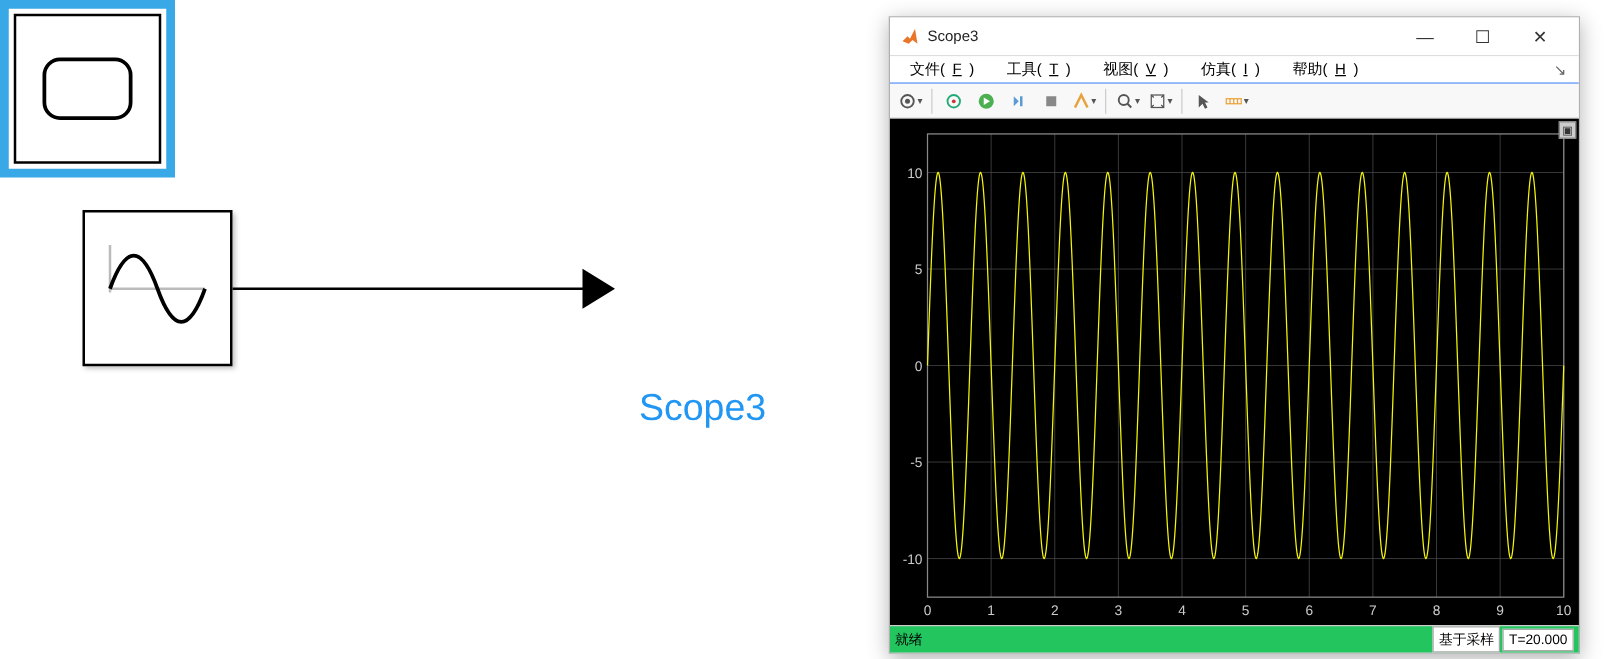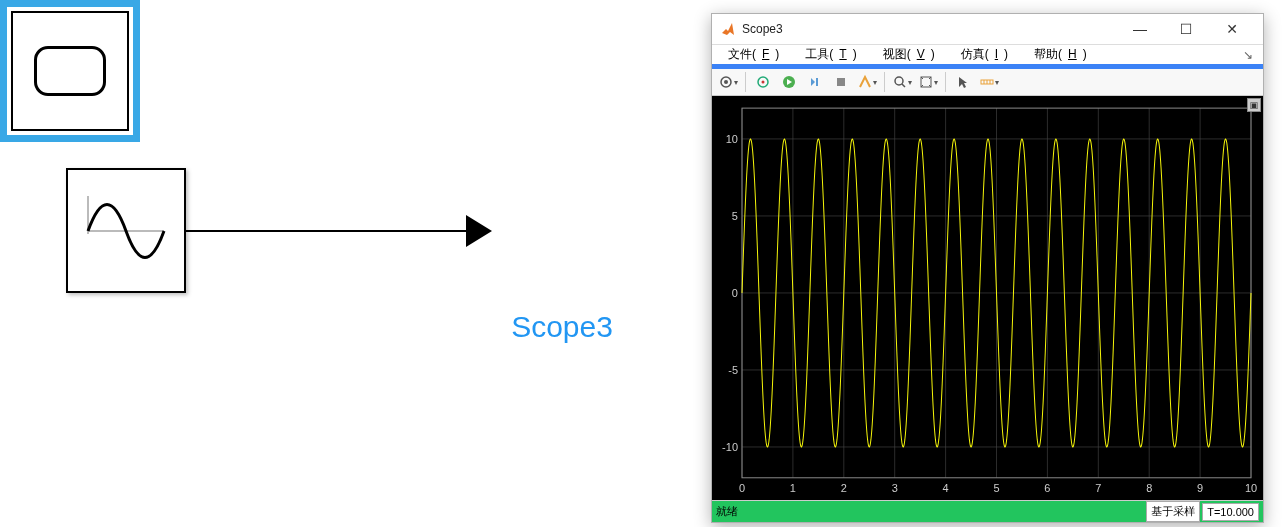--- a/index.html
+++ b/index.html
@@ -17,21 +17,21 @@
   .arrow-head { position:absolute; left:466px; top:215px; width:0; height:0; border-left:26px solid #000; border-top:16px solid transparent; border-bottom:16px solid transparent;}
 
   
   .scope-window { position:absolute; left:711px; top:13px; width:553px; height:510px; border:1px solid #b0b0b0; background:#f0f0f0; box-shadow:0 4px 16px rgba(0,0,0,0.3); display:flex; flex-direction:column;}
   .titlebar { height:32px; background:#fff; display:flex; align-items:center; padding:0 8px; border-bottom:1px solid #ddd;}
   .titlebar .ico { width:16px; height:16px; margin-right:6px; display:inline-block;}
   .titlebar .title { font-size:12px; flex:1; color:#222;}
   .win-btns { display:flex; gap:0;}
   .win-btn { width:46px; height:30px; display:flex; align-items:center; justify-content:center; font-size:14px; color:#333; cursor:pointer;}
 
-  .menubar { height:24px; background:#fff; display:flex; align-items:center; padding:0 4px; gap:2px; border-bottom:5px solid #3b82f6; font-size:12px;}
+  .menubar { height:24px; background:#fff; display:flex; align-items:center; padding:0 4px; gap:2px; border-bottom:1px solid #3b82f6; font-size:12px;}
   .menubar span { padding:2px 6px; cursor:pointer;}
   .menubar .ra { margin-left:auto; padding:2px 6px; color:#666;}
 
   .toolbar { height:30px; background:#f8f8f8; border-bottom:1px solid #ccc; display:flex; align-items:center; padding:0 4px; gap:2px;}
   .tbtn { width:24px; height:24px; display:flex; align-items:center; justify-content:center; border:1px solid transparent; cursor:pointer; font-size:13px;}
   .tsep{width:1px;height:20px;background:#ccc;margin:0 3px;}
 
   .plot-area { flex:1; background:#000; position:relative; margin:0; }
   .statusbar { height:22px; background:#22c55e; border-top:1px solid #ccc; display:flex; align-items:center; font-size:11px; padding:0 4px;}
   .statusbar .st-left{flex:1;}
@@ -191,15 +191,15 @@
         <text x="26" y="122.74999999999999" fill="#ccc" font-size="11" text-anchor="end">5</text>
         <text x="26" y="46.500000000000014" fill="#ccc" font-size="11" text-anchor="end">10</text>
         <path d="M30 195 L30.424166666666668 183.03498790150363 L30.848333333333333 171.1437440813648 L31.2725 159.39958201197442 L31.696666666666665 147.87490835782052 L32.12083333333333 136.6407765643238 L32.545 125.7664487897191 L32.969166666666666 115.3189688808178 L33.39333333333333 105.36274902539782 L33.8175 95.95917262964701 L34.24166666666667 87.1662158690515 L34.66583333333333 79.03809024599528 L35.09 71.62490835782054 L35.51416666666667 64.97237493600096 L35.93833333333333 59.1215050612739 L36.3625 54.10837129202878 L36.78666666666667 49.96388126498907 L37.21083333333333 46.713587139354345 L37.635 44.37752805924146 L38.05916666666667 42.970106605698035 L38.483333333333334 42.500000000000014 L38.9075 42.970106605698035 L39.33166666666666 44.37752805924146 L39.755833333333335 46.713587139354345 L40.18 49.96388126498907 L40.60416666666667 54.10837129202878 L41.028333333333336 59.1215050612739 L41.4525 64.97237493600096 L41.876666666666665 71.62490835782054 L42.30083333333333 79.03809024599528 L42.725 87.1662158690515 L43.149166666666666 95.95917262964701 L43.57333333333333 105.36274902539782 L43.9975 115.3189688808178 L44.42166666666667 125.7664487897191 L44.84583333333333 136.64077656432377 L45.269999999999996 147.87490835782052 L45.69416666666667 159.39958201197442 L46.11833333333333 171.1437440813648 L46.542500000000004 183.03498790150363 L46.96666666666667 194.99999999999997 L47.39083333333333 206.96501209849637 L47.815 218.85625591863518 L48.23916666666666 230.60041798802558 L48.663333333333334 242.12509164217943 L49.0875 253.35922343567614 L49.51166666666667 264.2335512102809 L49.935833333333335 274.68103111918214 L50.36 284.6372509746021 L50.784166666666664 294.040827370353 L51.208333333333336 302.8337841309485 L51.63249999999999 310.9619097540047 L52.05666666666667 318.3750916421794 L52.48083333333334 325.02762506399904 L52.905 330.8784949387261 L53.329166666666666 335.89162870797117 L53.75333333333333 340.0361187350109 L54.1775 343.28641286064567 L54.60166666666667 345.6224719407585 L55.02583333333333 347.029893394302 L55.45 347.5 L55.87416666666667 347.02989339430206 L56.29833333333333 345.6224719407585 L56.722500000000004 343.28641286064567 L57.14666666666666 340.0361187350109 L57.570833333333326 335.8916287079713 L57.995000000000005 330.8784949387261 L58.41916666666667 325.02762506399904 L58.843333333333334 318.37509164217954 L59.2675 310.9619097540048 L59.69166666666666 302.8337841309485 L60.115833333333335 294.040827370353 L60.54 284.6372509746022 L60.964166666666664 274.6810311191823 L61.388333333333335 264.2335512102809 L61.8125 253.3592234356763 L62.236666666666665 242.1250916421795 L62.660833333333336 230.6004179880255 L63.085 218.85625591863524 L63.509166666666665 206.96501209849643 L63.93333333333333 195 L64.3575 183.0349879015036 L64.78166666666667 171.14374408136482 L65.20583333333333 159.39958201197453 L65.63 147.87490835782052 L66.05416666666667 136.64077656432377 L66.47833333333332 125.7664487897191 L66.9025 115.31896888081789 L67.32666666666667 105.36274902539802 L67.75083333333333 95.95917262964697 L68.175 87.1662158690515 L68.59916666666666 79.03809024599532 L69.02333333333334 71.62490835782043 L69.44749999999999 64.97237493600096 L69.87166666666667 59.1215050612739 L70.29583333333333 54.10837129202882 L70.72 49.96388126498907 L71.14416666666668 46.713587139354345 L71.56833333333333 44.37752805924154 L71.99249999999999 42.970106605698035 L72.41666666666667 42.500000000000014 L72.84083333333334 42.970106605698035 L73.26499999999999 44.37752805924146 L73.68916666666667 46.7135871393543 L74.11333333333334 49.96388126498907 L74.5375 54.10837129202878 L74.96166666666667 59.12150506127378 L75.38583333333334 64.97237493600099 L75.81 71.62490835782047 L76.23416666666667 79.03809024599528 L76.65833333333333 87.16621586905137 L77.0825 95.95917262964689 L77.50666666666666 105.36274902539782 L77.93083333333334 115.3189688808178 L78.355 125.76644878971895 L78.77916666666667 136.6407765643237 L79.20333333333333 147.87490835782046 L79.6275 159.39958201197442 L80.05166666666666 171.14374408136462 L80.47583333333333 183.0349879015035 L80.9 194.99999999999997 L81.32416666666666 206.96501209849637 L81.74833333333333 218.85625591863501 L82.1725 230.6004179880254 L82.59666666666666 242.12509164217968 L83.02083333333334 253.35922343567623 L83.44500000000001 264.2335512102809 L83.86916666666667 274.6810311191821 L84.29333333333332 284.6372509746021 L84.7175 294.04082737035304 L85.14166666666665 302.83378413094835 L85.56583333333333 310.96190975400464 L85.99000000000001 318.3750916421794 L86.41416666666666 325.0276250639991 L86.83833333333334 330.87849493872613 L87.2625 335.89162870797117 L87.68666666666667 340.0361187350109 L88.11083333333333 343.2864128606456 L88.535 345.62247194075843 L88.95916666666668 347.02989339430206 L89.38333333333333 347.5 L89.8075 347.029893394302 L90.23166666666667 345.6224719407585 L90.65583333333333 343.28641286064567 L91.08 340.036118735011 L91.50416666666666 335.89162870797134 L91.92833333333333 330.8784949387262 L92.3525 325.027625063999 L92.77666666666667 318.37509164217954 L93.20083333333334 310.9619097540047 L93.625 302.83378413094863 L94.04916666666666 294.0408273703531 L94.47333333333333 284.6372509746022 L94.89750000000001 274.6810311191824 L95.32166666666667 264.2335512102809 L95.74583333333334 253.35922343567606 L96.17 242.1250916421796 L96.59416666666667 230.60041798802558 L97.01833333333333 218.8562559186354 L97.44250000000001 206.96501209849652 L97.86666666666666 195.00000000000009 L98.29083333333332 183.0349879015039 L98.715 171.14374408136476 L99.13916666666667 159.3995820119743 L99.56333333333333 147.8749083578206 L99.98750000000001 136.6407765643238 L100.41166666666666 125.76644878971935 L100.83583333333333 115.31896888081798 L101.25999999999999 105.36274902539793 L101.68416666666667 95.95917262964701 L102.10833333333333 87.16621586905146 L102.53250000000001 79.0380902459954 L102.95666666666666 71.62490835782054 L103.38083333333333 64.97237493600096 L103.80499999999999 59.12150506127402 L104.22916666666666 54.10837129202882 L104.65333333333334 49.96388126498919 L105.07750000000001 46.713587139354345 L105.50166666666668 44.37752805924146 L105.92583333333333 42.970106605698035 L106.35 42.500000000000014 L106.77416666666666 42.970106605698035 L107.19833333333334 44.37752805924142 L107.6225 46.713587139354225 L108.04666666666668 49.96388126498911 L108.47083333333333 54.10837129202878 L108.895 59.1215050612739 L109.31916666666666 64.97237493600083 L109.74333333333334 71.62490835782043 L110.1675 79.03809024599528 L110.59166666666667 87.16621586905134 L111.01583333333332 95.95917262964689 L111.44 105.36274902539782 L111.86416666666666 115.31896888081772 L112.28833333333334 125.7664487897191 L112.7125 136.64077656432366 L113.13666666666667 147.87490835782046 L113.56083333333332 159.39958201197413 L113.98499999999999 171.1437440813646 L114.40916666666666 183.03498790150377 L114.83333333333334 194.99999999999991 L115.25750000000001 206.96501209849637 L115.68166666666667 218.85625591863524 L116.10583333333334 230.6004179880254 L116.52999999999999 242.12509164217911 L116.95416666666667 253.3592234356759 L117.37833333333333 264.23355121028067 L117.80250000000001 274.6810311191821 L118.22666666666667 284.63725097460207 L118.65083333333334 294.040827370353 L119.07499999999999 302.8337841309485 L119.49916666666667 310.9619097540048 L119.92333333333333 318.37509164217926 L120.3475 325.02762506399887 L120.77166666666668 330.87849493872625 L121.19583333333334 335.89162870797117 L121.61999999999999 340.0361187350109 L122.04416666666667 343.28641286064567 L122.46833333333333 345.62247194075854 L122.8925 347.02989339430206 L123.31666666666666 347.5 L123.74083333333333 347.02989339430206 L124.16499999999999 345.62247194075854 L124.58916666666667 343.2864128606457 L125.01333333333334 340.036118735011 L125.4375 335.8916287079712 L125.86166666666666 330.8784949387261 L126.28583333333333 325.02762506399927 L126.71000000000001 318.3750916421797 L127.13416666666667 310.9619097540046 L127.55833333333334 302.8337841309487 L127.9825 294.04082737035316 L128.40666666666667 284.6372509746023 L128.83083333333332 274.68103111918225 L129.255 264.2335512102809 L129.67916666666667 253.35922343567663 L130.10333333333332 242.12509164217983 L130.5275 230.60041798802533 L130.95166666666665 218.8562559186354 L131.37583333333333 206.96501209849652 L131.8 195.00000000000009 L132.22416666666666 183.03498790150368 L132.6483333333333 171.1437440813648 L133.0725 159.39958201197487 L133.49666666666667 147.87490835782089 L133.92083333333335 136.64077656432409 L134.345 125.76644878971935 L134.76916666666665 115.31896888081798 L135.19333333333333 105.36274902539749 L135.6175 95.95917262964701 L136.04166666666669 87.1662158690515 L136.46583333333334 79.03809024599524 L136.89000000000001 71.62490835782043 L137.31416666666667 64.97237493600083 L137.73833333333334 59.12150506127402 L138.1625 54.10837129202886 L138.58666666666664 49.96388126498911 L139.01083333333332 46.713587139354345 L139.435 44.37752805924146 L139.85916666666668 42.970106605698035 L140.2833333333333 42.500000000000014 L140.70749999999998 42.970106605697914 L141.13166666666666 44.37752805924142 L141.55583333333334 46.71358713935439 L141.98000000000002 49.96388126498907 L142.4041666666667 54.10837129202878 L142.82833333333332 59.1215050612739 L143.2525 64.97237493600096 L143.67666666666668 71.6249083578206 L144.10083333333336 79.03809024599508 L144.525 87.16621586905134 L144.94916666666666 95.95917262964684 L145.37333333333333 105.36274902539778 L145.79749999999999 115.31896888081772 L146.22166666666666 125.76644878971862 L146.64583333333331 136.64077656432337 L147.07 147.87490835782012 L147.49416666666667 159.3995820119741 L147.91833333333335 171.14374408136507 L148.3425 183.034987901504 L148.76666666666665 194.9999999999999 L149.19083333333333 206.9650120984963 L149.615 218.85625591863518 L150.0391666666667 230.60041798802567 L150.46333333333334 242.1250916421796 L150.8875 253.3592234356759 L151.31166666666667 264.2335512102806 L151.73583333333335 274.68103111918197 L152.16 284.637250974602 L152.58416666666665 294.04082737035293 L153.00833333333333 302.8337841309481 L153.4325 310.9619097540044 L153.85666666666665 318.37509164217926 L154.28083333333336 325.02762506399915 L154.705 330.87849493872625 L155.12916666666666 335.8916287079714 L155.55333333333334 340.0361187350109 L155.9775 343.28641286064567 L156.40166666666667 345.62247194075854 L156.82583333333332 347.029893394302 L157.25 347.5 L157.67416666666668 347.02989339430206 L158.09833333333333 345.62247194075854 L158.5225 343.2864128606457 L158.94666666666666 340.036118735011 L159.37083333333334 335.89162870797145 L159.79500000000002 330.87849493872636 L160.21916666666664 325.02762506399927 L160.64333333333335 318.3750916421794 L161.0675 310.9619097540046 L161.49166666666667 302.8337841309483 L161.91583333333332 294.0408273703532 L162.34 284.6372509746023 L162.76416666666668 274.68103111918225 L163.18833333333333 264.2335512102809 L163.6125 253.35922343567614 L164.03666666666666 242.1250916421799 L164.46083333333334 230.6004179880259 L164.88500000000002 218.8562559186355 L165.30916666666664 206.9650120984966 L165.73333333333332 195.00000000000017 L166.15749999999997 183.03498790150425 L166.58166666666665 171.14374408136536 L167.00583333333333 159.3995820119744 L167.43 147.8749083578204 L167.85416666666669 136.64077656432366 L168.27833333333334 125.76644878971891 L168.70250000000001 115.318968880818 L169.12666666666667 105.36274902539797 L169.55083333333334 95.95917262964706 L169.97500000000002 87.1662158690515 L170.39916666666667 79.03809024599528 L170.82333333333332 71.62490835782076 L171.24749999999997 64.97237493600116 L171.67166666666665 59.12150506127402 L172.09583333333333 54.10837129202886 L172.51999999999998 49.96388126498911 L172.94416666666666 46.713587139354466 L173.36833333333334 44.37752805924154 L173.79250000000002 42.970106605698035 L174.21666666666667 42.500000000000014 L174.64083333333335 42.970106605698035 L175.06500000000003 44.37752805924142 L175.48916666666668 46.713587139354225 L175.91333333333333 49.96388126498907 L176.33749999999998 54.10837129202878 L176.76166666666666 59.1215050612739 L177.18583333333333 64.97237493600068 L177.60999999999999 71.62490835782026 L178.03416666666666 79.03809024599508 L178.45833333333331 87.1662158690513 L178.8825 95.95917262964682 L179.30666666666667 105.36274902539728 L179.73083333333335 115.31896888081772 L180.15500000000003 125.7664487897191 L180.57916666666668 136.6407765643238 L181.00333333333336 147.8749083578206 L181.42749999999998 159.3995820119746 L181.85166666666666 171.1437440813645 L182.27583333333334 183.03498790150343 L182.7 194.99999999999983 L183.12416666666667 206.9650120984963 L183.54833333333332 218.85625591863518 L183.9725 230.6004179880251 L184.39666666666668 242.12509164217911 L184.82083333333333 253.3592234356758 L185.245 264.2335512102806 L185.66916666666665 274.68103111918197 L186.09333333333336 284.6372509746024 L186.51749999999998 294.04082737035293 L186.94166666666666 302.83378413094846 L187.36583333333334 310.9619097540047 L187.79 318.37509164217954 L188.21416666666667 325.02762506399915 L188.63833333333332 330.87849493872596 L189.0625 335.89162870797117 L189.48666666666668 340.0361187350109 L189.91083333333333 343.28641286064567 L190.335 345.6224719407585 L190.75916666666666 347.02989339430195 L191.18333333333334 347.5 L191.60750000000002 347.02989339430206 L192.03166666666664 345.62247194075854 L192.45583333333335 343.2864128606456 L192.88 340.036118735011 L193.30416666666667 335.8916287079713 L193.72833333333332 330.87849493872613 L194.1525 325.02762506399904 L194.57666666666668 318.3750916421794 L195.00083333333333 310.961909754005 L195.425 302.8337841309487 L195.84916666666666 294.0408273703532 L196.27333333333334 284.6372509746023 L196.69750000000002 274.6810311191823 L197.12166666666664 264.23355121028146 L197.54583333333332 253.3592234356767 L197.96999999999997 242.1250916421799 L198.39416666666665 230.60041798802598 L198.81833333333333 218.85625591863501 L199.2425 206.96501209849603 L199.66666666666669 195.00000000000017 L200.09083333333334 183.03498790150377 L200.51500000000001 171.14374408136487 L200.93916666666667 159.39958201197442 L201.36333333333334 147.87490835782046 L201.78750000000002 136.64077656432414 L202.21166666666667 125.76644878971939 L202.63583333333332 115.318968880818 L203.05999999999997 105.36274902539846 L203.48416666666665 95.95917262964713 L203.90833333333333 87.16621586905194 L204.33249999999998 79.03809024599528 L204.75666666666666 71.62490835782076 L205.18083333333334 64.97237493600083 L205.60500000000002 59.121505061274064 L206.02916666666667 54.10837129202866 L206.45333333333335 49.96388126498911 L206.87750000000003 46.713587139354225 L207.30166666666668 44.37752805924154 L207.72583333333333 42.970106605698035 L208.14999999999998 42.500000000000014 L208.57416666666666 42.970106605697914 L208.99833333333333 44.37752805924154 L209.42249999999999 46.713587139354225 L209.84666666666666 49.96388126498886 L210.27083333333331 54.1083712920287 L210.695 59.121505061273616 L211.11916666666667 64.97237493600096 L211.54333333333335 71.62490835782089 L211.96750000000003 79.0380902459954 L212.39166666666668 87.1662158690513 L212.81583333333336 95.95917262964721 L213.23999999999998 105.36274902539769 L213.66416666666666 115.31896888081818 L214.08833333333334 125.76644878971906 L214.5125 136.6407765643233 L214.93666666666667 147.8749083578206 L215.36083333333332 159.39958201197405 L215.785 171.14374408136499 L216.20916666666668 183.03498790150334 L216.63333333333333 194.99999999999923 L217.0575 206.9650120984962 L217.48166666666665 218.85625591863462 L217.90583333333336 230.60041798802558 L218.32999999999998 242.12509164217903 L218.75416666666666 253.3592234356763 L219.17833333333334 264.2335512102806 L219.6025 274.6810311191824 L220.02666666666667 284.637250974602 L220.45083333333332 294.0408273703525 L220.875 302.8337841309484 L221.29916666666668 310.96190975400435 L221.72333333333333 318.37509164217954 L222.1475 325.0276250639988 L222.57166666666666 330.8784949387257 L222.99583333333334 335.89162870797117 L223.42000000000002 340.0361187350107 L223.84416666666664 343.28641286064567 L224.26833333333335 345.6224719407586 L224.6925 347.029893394302 L225.11666666666667 347.5 L225.54083333333332 347.029893394302 L225.965 345.62247194075854 L226.38916666666668 343.2864128606456 L226.81333333333333 340.036118735011 L227.2375 335.8916287079715 L227.66166666666666 330.87849493872613 L228.08583333333334 325.0276250639994 L228.51000000000002 318.3750916421794 L228.93416666666664 310.961909754005 L229.35833333333332 302.8337841309491 L229.78249999999997 294.0408273703532 L230.20666666666665 284.63725097460275 L230.63083333333333 274.6810311191823 L231.055 264.2335512102805 L231.47916666666669 253.35922343567623 L231.90333333333334 242.1250916421799 L232.32750000000001 230.6004179880255 L232.75166666666667 218.85625591863558 L233.17583333333334 206.96501209849612 L233.60000000000002 195.00000000000026 L234.0241666666667 183.03498790150329 L234.44833333333332 171.14374408136487 L234.8725 159.39958201197393 L235.29666666666665 147.8749083578205 L235.72083333333333 136.6407765643232 L236.14499999999998 125.76644878971992 L236.5691666666667 115.31896888081805 L236.9933333333333 105.36274902539846 L237.41750000000002 95.95917262964713 L237.84166666666667 87.16621586905194 L238.26583333333335 79.03809024599528 L238.69 71.6249083578208 L239.11416666666668 64.97237493600088 L239.5383333333333 59.121505061274064 L239.96249999999998 54.10837129202866 L240.38666666666668 49.96388126498886 L240.81083333333333 46.713587139354466 L241.235 44.37752805924154 L241.65916666666666 42.970106605698035 L242.08333333333334 42.500000000000014 L242.5075 42.970106605697914 L242.93166666666667 44.37752805924154 L243.35583333333332 46.713587139354225 L243.78000000000003 49.96388126498919 L244.20416666666665 54.1083712920287 L244.62833333333336 59.1215050612741 L245.05249999999998 64.97237493600035 L245.47666666666666 71.62490835782023 L245.9008333333333 79.03809024599462 L246.325 87.16621586905121 L246.7491666666667 95.95917262964717 L247.17333333333332 105.36274902539765 L247.59750000000003 115.31896888081813 L248.02166666666668 125.76644878971902 L248.44583333333335 136.64077656432426 L248.87 147.87490835782052 L249.29416666666668 159.39958201197504 L249.71833333333333 171.1437440813639 L250.14249999999998 183.03498790150334 L250.56666666666663 194.99999999999923 L250.99083333333334 206.9650120984962 L251.41499999999996 218.85625591863453 L251.83916666666667 230.6004179880255 L252.26333333333332 242.12509164217903 L252.6875 253.3592234356763 L253.11166666666668 264.23355121028146 L253.53583333333333 274.6810311191815 L253.96000000000004 284.63725097460195 L254.38416666666666 294.0408273703525 L254.80833333333337 302.8337841309484 L255.23250000000002 310.96190975400435 L255.65666666666667 318.37509164217954 L256.0808333333333 325.0276250639988 L256.505 330.8784949387262 L256.9291666666667 335.8916287079711 L257.35333333333335 340.03611873501103 L257.7775 343.2864128606454 L258.2016666666667 345.62247194075843 L258.6258333333333 347.02989339430195 L259.05 347.5 L259.4741666666667 347.029893394302 L259.8983333333333 345.62247194075854 L260.3225 343.2864128606456 L260.74666666666667 340.036118735011 L261.17083333333335 335.8916287079711 L261.59499999999997 330.87849493872613 L262.0191666666667 325.0276250639988 L262.4433333333333 318.3750916421801 L262.8675 310.961909754005 L263.29166666666663 302.83378413094914 L263.7158333333333 294.04082737035327 L264.14 284.6372509746028 L264.56416666666667 274.6810311191824 L264.98833333333334 264.23355121028146 L265.4125 253.35922343567623 L265.8366666666667 242.12509164217894 L266.2608333333333 230.6004179880255 L266.685 218.85625591863453 L267.1091666666666 206.96501209849725 L267.5333333333333 195.00000000000026 L267.9575 183.03498790150437 L268.38166666666666 171.1437440813649 L268.80583333333334 159.39958201197504 L269.23 147.87490835782052 L269.6541666666667 136.64077656432423 L270.0783333333334 125.76644878971902 L270.5025 115.31896888081805 L270.9266666666667 105.3627490253976 L271.3508333333333 95.95917262964798 L271.775 87.16621586905198 L272.19916666666666 79.03809024599532 L272.62333333333333 71.62490835782089 L273.0475 64.97237493600088 L273.4716666666667 59.1215050612741 L273.89583333333337 54.10837129202866 L274.32 49.96388126498919 L274.7441666666667 46.713587139354225 L275.1683333333333 44.37752805924154 L275.59250000000003 42.970106605697914 L276.01666666666665 42.500000000000014 L276.44083333333333 42.970106605697914 L276.865 44.377528059241385 L277.2891666666667 46.713587139354225 L277.7133333333333 49.96388126498886 L278.1375 54.10837129202866 L278.5616666666667 59.1215050612741 L278.9858333333333 64.97237493600088 L279.41 71.62490835782089 L279.83416666666665 79.03809024599532 L280.2583333333333 87.16621586905198 L280.6825 95.95917262964632 L281.1066666666667 105.3627490253976 L281.53083333333336 115.3189688808172 L281.955 125.76644878971902 L282.3791666666666 136.64077656432323 L282.80333333333334 147.87490835782052 L283.22749999999996 159.39958201197396 L283.65166666666664 171.1437440813649 L284.0758333333333 183.0349879015033 L284.5 194.99999999999918 L284.9241666666667 206.96501209849612 L285.34833333333336 218.85625591863453 L285.77250000000004 230.6004179880255 L286.19666666666666 242.12509164217894 L286.62083333333334 253.35922343567623 L287.045 264.23355121028055 L287.4691666666667 274.6810311191824 L287.8933333333333 284.63725097460195 L288.31750000000005 294.04082737035327 L288.7416666666667 302.8337841309476 L289.16583333333335 310.9619097540043 L289.59000000000003 318.37509164217886 L290.01416666666665 325.0276250639988 L290.4383333333333 330.8784949387257 L290.86249999999995 335.8916287079711 L291.2866666666667 340.036118735011 L291.7108333333333 343.2864128606456 L292.135 345.62247194075854 L292.55916666666667 347.029893394302 L292.98333333333335 347.5 L293.40749999999997 347.02989339430206 L293.83166666666665 345.6224719407586 L294.2558333333333 343.2864128606459 L294.68 340.03611873501103 L295.10416666666663 335.8916287079715 L295.52833333333336 330.8784949387262 L295.9525 325.0276250639994 L296.37666666666667 318.37509164217954 L296.80083333333334 310.96190975400503 L297.225 302.8337841309484 L297.6491666666667 294.0408273703525 L298.0733333333333 284.63725097460286 L298.49750000000006 274.6810311191824 L298.9216666666667 264.23355121028146 L299.34583333333336 253.3592234356763 L299.77000000000004 242.12509164218 L300.1941666666667 230.6004179880255 L300.6183333333333 218.85625591863567 L301.04249999999996 206.9650120984962 L301.46666666666664 195.0000000000003 L301.8908333333333 183.03498790150334 L302.31499999999994 171.143744081366 L302.7391666666667 159.39958201197504 L303.1633333333333 147.8749083578216 L303.5875 136.64077656432426 L304.01166666666666 125.76644878971902 L304.43583333333333 115.31896888081813 L304.86 105.36274902539765 L305.28416666666664 95.95917262964717 L305.70833333333337 87.16621586905121 L306.1325 79.03809024599532 L306.5566666666667 71.62490835782023 L306.98083333333335 64.97237493600149 L307.40500000000003 59.1215050612741 L307.82916666666665 54.108371292029105 L308.25333333333333 49.96388126498919 L308.6775 46.71358713935451 L309.1016666666667 44.37752805924154 L309.5258333333333 42.970106605698035 L309.95000000000005 42.500000000000014 L310.3741666666667 42.970106605698035 L310.79833333333335 44.37752805924154 L311.22249999999997 46.713587139354466 L311.64666666666665 49.96388126498886 L312.0708333333333 54.10837129202866 L312.49499999999995 59.121505061273574 L312.9191666666667 64.97237493600088 L313.3433333333333 71.62490835782015 L313.7675 79.03809024599528 L314.19166666666666 87.16621586905117 L314.61583333333334 95.95917262964713 L315.03999999999996 105.3627490253976 L315.46416666666664 115.31896888081805 L315.8883333333333 125.76644878971797 L316.3125 136.6407765643232 L316.7366666666667 147.8749083578205 L317.16083333333336 159.39958201197393 L317.58500000000004 171.14374408136487 L318.00916666666666 183.03498790150329 L318.43333333333334 195.00000000000026 L318.8575 206.96501209849612 L319.2816666666667 218.85625591863558 L319.7058333333333 230.60041798802445 L320.13000000000005 242.12509164217894 L320.5541666666667 253.35922343567523 L320.97833333333335 264.2335512102805 L321.40250000000003 274.6810311191814 L321.82666666666665 284.6372509746019 L322.2508333333333 294.04082737035236 L322.67499999999995 302.8337841309484 L323.0991666666667 310.961909754005 L323.5233333333333 318.3750916421794 L323.9475 325.0276250639994 L324.37166666666667 330.8784949387257 L324.79583333333335 335.89162870797105 L325.21999999999997 340.03611873501063 L325.64416666666665 343.2864128606456 L326.0683333333333 345.6224719407584 L326.4925 347.029893394302 L326.91666666666663 347.5 L327.34083333333336 347.029893394302 L327.765 345.6224719407586 L328.18916666666667 343.28641286064567 L328.61333333333334 340.03611873501137 L329.0375 335.89162870797156 L329.4616666666667 330.8784949387262 L329.8858333333333 325.02762506399944 L330.31000000000006 318.37509164217954 L330.7341666666667 310.9619097540051 L331.15833333333336 302.8337841309484 L331.58250000000004 294.0408273703533 L332.0066666666667 284.637250974602 L332.4308333333333 274.6810311191824 L332.85499999999996 264.2335512102806 L333.27916666666664 253.35922343567728 L333.7033333333333 242.12509164218008 L334.12749999999994 230.60041798802663 L334.5516666666667 218.85625591863567 L334.9758333333333 206.96501209849725 L335.4 195.0000000000003 L335.82416666666666 183.03498790150334 L336.24833333333333 171.14374408136499 L336.6725 159.39958201197405 L337.09666666666664 147.8749083578206 L337.52083333333337 136.6407765643233 L337.945 125.76644878972 L338.3691666666667 115.31896888081818 L338.79333333333335 105.36274902539859 L339.21750000000003 95.95917262964721 L339.64166666666665 87.16621586905202 L340.06583333333333 79.0380902459954 L340.49 71.62490835782089 L340.9141666666667 64.97237493600096 L341.3383333333333 59.1215050612741 L341.76250000000005 54.1083712920287 L342.1866666666667 49.96388126498886 L342.61083333333335 46.71358713935451 L343.03499999999997 44.37752805924154 L343.45916666666665 42.970106605698035 L343.8833333333333 42.500000000000014 L344.30749999999995 42.970106605697914 L344.7316666666667 44.37752805924154 L345.1558333333333 46.713587139354225 L345.58 49.96388126498911 L346.00416666666666 54.10837129202866 L346.42833333333334 59.121505061274064 L346.85249999999996 64.9723749360003 L347.27666666666664 71.62490835782015 L347.7008333333333 79.0380902459946 L348.125 87.16621586905117 L348.5491666666667 95.95917262964713 L348.97333333333336 105.36274902539753 L349.39750000000004 115.318968880818 L349.82166666666666 125.76644878971891 L350.24583333333334 136.64077656432414 L350.67 147.87490835782046 L351.0941666666667 159.39958201197496 L351.5183333333333 171.14374408136376 L351.94250000000005 183.03498790150323 L352.3666666666667 194.99999999999912 L352.79083333333335 206.96501209849603 L353.21500000000003 218.85625591863445 L353.63916666666665 230.6004179880254 L354.0633333333333 242.12509164217886 L354.48749999999995 253.35922343567614 L354.9116666666667 264.23355121028146 L355.3358333333333 274.6810311191814 L355.76 284.63725097460184 L356.18416666666667 294.04082737035236 L356.60833333333335 302.83378413094835 L357.03249999999997 310.9619097540043 L357.45666666666665 318.3750916421794 L357.8808333333333 325.02762506399876 L358.305 330.87849493872613 L358.72916666666663 335.89162870797105 L359.15333333333336 340.036118735011 L359.5775 343.2864128606454 L360.00166666666667 345.6224719407584 L360.42583333333334 347.02989339430195 L360.85 347.5 L361.2741666666667 347.029893394302 L361.6983333333333 345.6224719407586 L362.12250000000006 343.28641286064567 L362.5466666666667 340.03611873501103 L362.97083333333336 335.89162870797117 L363.39500000000004 330.87849493872625 L363.8191666666667 325.02762506399887 L364.2433333333333 318.37509164218017 L364.66749999999996 310.9619097540051 L365.09166666666664 302.83378413094925 L365.5158333333333 294.0408273703533 L365.93999999999994 284.63725097460286 L366.3641666666667 274.6810311191825 L366.7883333333333 264.2335512102816 L367.2125 253.3592234356763 L367.63666666666666 242.12509164217911 L368.06083333333333 230.60041798802558 L368.485 218.85625591863462 L368.90916666666664 206.96501209849734 L369.33333333333337 195.0000000000004 L369.7575 183.03498790150448 L370.1816666666667 171.14374408136504 L370.60583333333335 159.3995820119751 L371.03000000000003 147.8749083578206 L371.45416666666665 136.64077656432437 L371.87833333333333 125.7664487897191 L372.3025 115.31896888081818 L372.7266666666667 105.36274902539769 L373.1508333333333 95.95917262964802 L373.57500000000005 87.16621586905202 L373.9991666666667 79.0380902459954 L374.42333333333335 71.62490835782089 L374.84749999999997 64.97237493600096 L375.27166666666665 59.1215050612741 L375.6958333333333 54.10837129202915 L376.11999999999995 49.96388126498952 L376.5441666666667 46.713587139354225 L376.9683333333333 44.37752805924154 L377.3925 42.970106605698035 L377.81666666666666 42.500000000000014 L378.24083333333334 42.970106605698035 L378.66499999999996 44.37752805924154 L379.08916666666664 46.713587139354225 L379.5133333333333 49.963881264988785 L379.9375 54.10837129202821 L380.3616666666667 59.12150506127402 L380.78583333333336 64.97237493600083 L381.21000000000004 71.6249083578201 L381.63416666666666 79.03809024599451 L382.05833333333334 87.16621586905194 L382.4825 95.95917262964706 L382.9066666666667 105.36274902539753 L383.3308333333333 115.31896888081708 L383.75500000000005 125.76644878971987 L384.1791666666667 136.6407765643221 L384.60333333333335 147.8749083578204 L385.02750000000003 159.39958201197385 L385.45166666666665 171.14374408136374 L385.8758333333333 183.03498790150215 L386.29999999999995 195.00000000000017 L386.7241666666667 206.96501209849603 L387.1483333333333 218.85625591863445 L387.5725 230.60041798802646 L387.99666666666667 242.1250916421799 L388.42083333333335 253.35922343567614 L388.84499999999997 264.23355121028044 L389.26916666666665 274.68103111918134 L389.6933333333333 284.637250974601 L390.1175 294.0408273703532 L390.54166666666663 302.8337841309483 L390.96583333333336 310.96190975400424 L391.39 318.3750916421788 L391.81416666666667 325.02762506399927 L392.23833333333334 330.8784949387261 L392.6625 335.89162870797105 L393.0866666666667 340.0361187350113 L393.5108333333333 343.2864128606454 L393.93500000000006 345.62247194075854 L394.3591666666667 347.029893394302 L394.78333333333336 347.5 L395.20750000000004 347.02989339430206 L395.6316666666667 345.62247194075843 L396.0558333333333 343.28641286064567 L396.47999999999996 340.03611873501103 L396.90416666666664 335.89162870797156 L397.3283333333333 330.87849493872574 L397.75249999999994 325.027625064 L398.1766666666667 318.37509164217954 L398.6008333333333 310.9619097540051 L399.025 302.83378413094925 L399.44916666666666 294.04082737035253 L399.87333333333333 284.637250974602 L400.2975 274.6810311191825 L400.72166666666664 264.2335512102816 L401.14583333333337 253.3592234356754 L401.57 242.12509164217911 L401.9941666666667 230.60041798802567 L402.41833333333335 218.85625591863575 L402.84250000000003 206.96501209849734 L403.26666666666665 195.00000000000145 L403.69083333333333 183.03498790150343 L404.115 171.14374408136507 L404.5391666666667 159.39958201197516 L404.9633333333333 147.87490835782165 L405.38750000000005 136.64077656432337 L405.8116666666667 125.7664487897191 L406.23583333333335 115.31896888081822 L406.65999999999997 105.36274902539863 L407.08416666666665 95.95917262964811 L407.5083333333333 87.16621586905134 L407.93249999999995 79.0380902459954 L408.3566666666667 71.62490835782091 L408.7808333333333 64.97237493600153 L409.205 59.121505061273695 L409.62916666666666 54.10837129202878 L410.05333333333334 49.96388126498919 L410.47749999999996 46.71358713935455 L410.90166666666664 44.37752805924175 L411.3258333333333 42.97010660569812 L411.75 42.500000000000014 L412.1741666666667 42.970106605697914 L412.59833333333336 44.3775280592413 L413.02250000000004 46.713587139354466 L413.44666666666666 49.96388126498911 L413.87083333333334 54.10837129202866 L414.295 59.12150506127353 L414.7191666666667 64.97237493600136 L415.1433333333333 71.62490835781946 L415.56750000000005 79.03809024599524 L415.9916666666667 87.16621586905113 L416.41583333333335 95.9591726296462 L416.84000000000003 105.36274902539664 L417.26416666666665 115.31896888081798 L417.6883333333333 125.76644878971886 L418.11249999999995 136.6407765643231 L418.5366666666667 147.87490835782143 L418.9608333333333 159.39958201197487 L419.385 171.1437440813648 L419.80916666666667 183.03498790150314 L420.23333333333335 194.99999999999903 L420.65749999999997 206.9650120984949 L421.08166666666665 218.8562559186354 L421.5058333333333 230.60041798802533 L421.93 242.12509164217877 L422.35416666666663 253.3592234356751 L422.77833333333336 264.23355121028135 L423.2025 274.68103111918225 L423.62666666666667 284.6372509746018 L424.05083333333334 294.0408273703523 L424.475 302.83378413094755 L424.8991666666667 310.9619097540049 L425.3233333333333 318.37509164217937 L425.74750000000006 325.0276250639987 L426.1716666666667 330.87849493872557 L426.59583333333336 335.89162870797145 L427.02000000000004 340.036118735011 L427.4441666666667 343.2864128606456 L427.8683333333333 345.6224719407584 L428.29249999999996 347.02989339430206 L428.71666666666664 347.5 L429.1408333333333 347.02989339430206 L429.56499999999994 345.6224719407586 L429.9891666666667 343.28641286064595 L430.4133333333333 340.03611873501137 L430.8375 335.89162870797117 L431.26166666666666 330.87849493872625 L431.68583333333333 325.02762506399944 L432.11 318.375091642179 L432.53416666666664 310.9619097540044 L432.95833333333337 302.8337841309485 L433.3825 294.0408273703534 L433.8066666666667 284.6372509746029 L434.23083333333335 274.68103111918344 L434.65500000000003 264.23355121028067 L435.07916666666665 253.35922343567637 L435.50333333333333 242.12509164218017 L435.9275 230.60041798802672 L436.3516666666667 218.85625591863467 L436.7758333333333 206.96501209849637 L437.20000000000005 195.00000000000048 L437.62416666666667 183.03498790150456 L438.0483333333334 171.14374408136405 L438.47249999999997 159.39958201197413 L438.89666666666665 147.8749083578207 L439.32083333333327 136.64077656432443 L439.745 125.76644878971821 L440.1691666666667 115.31896888081732 L440.5933333333333 105.36274902539782 L441.0174999999999 95.95917262964896 L441.44166666666666 87.16621586905056 L441.86583333333334 79.03809024599613 L442.28999999999996 71.62490835782157 L442.71416666666664 64.97237493600213 L443.1383333333334 59.121505061274185 L443.5625 54.10837129202918 L443.9866666666666 49.96388126498956 L444.41083333333336 46.713587139354225 L444.83500000000004 44.37752805924154 L445.25916666666666 42.970106605698035 L445.68333333333334 42.500000000000014 L446.1075000000001 42.970106605698035 L446.5316666666667 44.37752805924146 L446.9558333333333 46.71358713935418 L447.38 49.96388126498874 L447.80416666666673 54.10837129202902 L448.22833333333335 59.12150506127402 L448.65250000000003 64.97237493600083 L449.0766666666666 71.6249083578201 L449.50083333333333 79.03809024599593 L449.92499999999995 87.16621586905183 L450.34916666666663 95.95917262964535 L450.77333333333337 105.36274902539924 L451.1975 115.318968880817 L451.62166666666667 125.76644878971788 L452.0458333333333 136.64077656432207 L452.47 147.87490835782032 L452.89416666666665 159.39958201197376 L453.3183333333333 171.14374408136365 L453.74249999999995 183.03498790150206 L454.1666666666667 195.00000000000009 L454.59083333333336 206.96501209849595 L455.015 218.85625591863436 L455.4391666666666 230.60041798802428 L455.86333333333334 242.12509164217983 L456.2875 253.35922343567606 L456.71166666666664 264.2335512102803 L457.1358333333334 274.6810311191831 L457.56000000000006 284.6372509746027 L457.9841666666667 294.0408273703531 L458.4083333333333 302.83378413094823 L458.83250000000004 310.9619097540056 L459.2566666666667 318.37509164218 L459.6808333333333 325.02762506399813 L460.10499999999996 330.8784949387251 L460.5291666666667 335.891628707971 L460.9533333333333 340.03611873501063 L461.37749999999994 343.2864128606453 L461.8016666666666 345.6224719407582 L462.22583333333336 347.029893394302 L462.65 347.5 L463.07416666666666 347.0298933943021 L463.4983333333334 345.62247194075843 L463.9225 343.28641286064567 L464.34666666666664 340.03611873501103 L464.7708333333333 335.8916287079716 L465.19500000000005 330.8784949387258 L465.6191666666667 325.0276250639989 L466.04333333333335 318.3750916421796 L466.4675 310.96190975400515 L466.8916666666667 302.8337841309478 L467.31583333333333 294.04082737035264 L467.74 284.6372509746021 L468.16416666666663 274.6810311191844 L468.58833333333337 264.23355121027976 L469.01250000000005 253.35922343567745 L469.43666666666667 242.12509164218122 L469.8608333333334 230.60041798802575 L470.28499999999997 218.8562559186358 L470.70916666666665 206.96501209849743 L471.13333333333327 195.00000000000153 L471.5575 183.0349879015035 L471.9816666666667 171.1437440813651 L472.4058333333333 159.39958201197524 L472.8299999999999 147.87490835782174 L473.25416666666666 136.64077656432346 L473.67833333333334 125.76644878971919 L474.10249999999996 115.31896888081829 L474.52666666666664 105.36274902539867 L474.9508333333334 95.95917262964649 L475.375 87.16621586905137 L475.7991666666666 79.03809024599548 L476.22333333333336 71.62490835781966 L476.64750000000004 64.97237493600048 L477.07166666666666 59.12150506127467 L477.49583333333334 54.10837129202963 L477.9200000000001 49.96388126498923 L478.3441666666667 46.71358713935455 L478.7683333333333 44.37752805924175 L479.1925 42.97010660569812 L479.61666666666673 42.500000000000014 L480.04083333333335 42.970106605697914 L480.46500000000003 44.3775280592413 L480.8891666666666 46.7135871393539 L481.31333333333333 49.96388126498907 L481.73749999999995 54.108371292028615 L482.16166666666663 59.12150506127345 L482.58583333333337 64.97237493600136 L483.01 71.62490835782071 L483.43416666666667 79.03809024599516 L483.8583333333333 87.16621586905106 L484.2825 95.95917262964778 L484.70666666666665 105.36274902539834 L485.1308333333333 115.31896888081789 L485.55499999999995 125.76644878971683 L485.9791666666667 136.64077656432505 L486.40333333333336 147.87490835781927 L486.8275 159.39958201197268 L487.2516666666666 171.14374408136254 L487.67583333333334 183.03498790150306 L488.1 194.99999999999895 L488.52416666666664 206.9650120984948 L488.9483333333334 218.85625591863533 L489.37250000000006 230.60041798802524 L489.7966666666667 242.12509164217877 L490.2208333333333 253.359223435675 L490.64500000000004 264.23355121028123 L491.0691666666667 274.68103111918214 L491.4933333333333 284.6372509746018 L491.91749999999996 294.04082737035225 L492.3416666666667 302.83378413094897 L492.7658333333333 310.96190975400486 L493.18999999999994 318.3750916421793 L493.6141666666666 325.0276250639987 L494.03833333333336 330.87849493872653 L494.4625 335.89162870797145 L494.88666666666666 340.03611873501023 L495.3108333333334 343.2864128606461 L495.735 345.6224719407584 L496.15916666666664 347.02989339430195 L496.5833333333333 347.5 L497.00750000000005 347.02989339430206 L497.4316666666667 345.6224719407586 L497.85583333333335 343.28641286064595 L498.28 340.0361187350114 L498.7041666666667 335.89162870797117 L499.12833333333333 330.87849493872625 L499.5525 325.02762506399955 L499.97666666666663 318.3750916421803 L500.40083333333337 310.96190975400447 L500.82500000000005 302.8337841309486 L501.24916666666667 294.04082737035344 L501.6733333333334 284.6372509746013 L502.09749999999997 274.6810311191817 L502.52166666666665 264.2335512102808 L502.94583333333327 253.35922343567645 L503.37 242.12509164217812 L503.7941666666667 230.60041798802467 L504.2183333333333 218.85625591863695 L504.6424999999999 206.96501209849856 L505.06666666666666 195.00000000000048 L505.49083333333334 183.03498790150465 L505.91499999999996 171.14374408136624 L506.33916666666664 159.39958201197632 L506.7633333333334 147.87490835782077 L507.1875 136.64077656432448 L507.6116666666666 125.7664487897202 L508.03583333333336 115.31896888081741 L508.46000000000004 105.36274902539782 L508.88416666666666 95.95917262964734 L509.30833333333334 87.16621586905215 L509.7325000000001 79.0380902459948 L510.1566666666667 71.62490835782032 L510.5808333333333 64.97237493600105 L511.005 59.12150506127422 L511.42916666666673 54.10837129202837 L511.85333333333335 49.963881264988906 L512.2775 46.71358713935479 L512.7016666666666 44.37752805924191 L513.1258333333333 42.970106605698035 L513.55 42.500000000000014 L513.9741666666666 42.970106605697794 L514.3983333333333 44.37752805924146 L514.8225 46.71358713935418 L515.2466666666667 49.96388126498874 L515.6708333333333 54.10837129202817 L516.095 59.121505061273936 L516.5191666666667 64.9723749360007 L516.9433333333334 71.62490835782006 L517.3675 79.03809024599447 L517.7916666666667 87.16621586905183 L518.2158333333334 95.95917262964697 L518.64 105.36274902539736 L519.0641666666666 115.31896888081691 L519.4883333333333 125.76644878971972 L519.9125 136.64077656432397 L520.3366666666666 147.8749083578203 L520.7608333333334 159.3995820119758 L521.1850000000001 171.14374408136572 L521.6091666666666 183.03498790150198 L522.0333333333333 194.99999999999784 L522.4575 206.96501209849586 L522.8816666666667 218.85625591863428 L523.3058333333333 230.6004179880242 L523.73 242.12509164217764 L524.1541666666667 253.35922343567597 L524.5783333333334 264.2335512102803 L525.0024999999999 274.68103111918117 L525.4266666666666 284.6372509746008 L525.8508333333334 294.04082737035304 L526.275 302.83378413094823 L526.6991666666667 310.9619097540041 L527.1233333333334 318.37509164217994 L527.5475 325.02762506399927 L527.9716666666666 330.8784949387261 L528.3958333333333 335.891628707971 L528.82 340.03611873501126 L529.2441666666666 343.28641286064584 L529.6683333333333 345.62247194075854 L530.0925 347.0298933943018 L530.5166666666667 347.5 L530.9408333333333 347.0298933943021 L531.365 345.62247194075877 L531.7891666666667 343.2864128606462 L532.2133333333334 340.0361187350111 L532.6375 335.8916287079716 L533.0616666666667 330.8784949387268 L533.4858333333334 325.027625063999 L533.91 318.37509164217965 L534.3341666666666 310.9619097540052 L534.7583333333332 302.83378413094937 L535.1825 294.04082737035264 L535.6066666666667 284.6372509746022 L536.0308333333332 274.68103111918265 L536.4549999999999 264.23355121028175 L536.8791666666666 253.3592234356755 L537.3033333333333 242.12509164217926 L537.7275 230.6004179880258 L538.1516666666666 218.8562559186359 L538.5758333333333 206.96501209849538 L539 195.00000000000162 " fill="none" stroke="#f5f50a" stroke-width="1"></path>
       </svg>
     <div style="position:absolute;top:2px;right:2px;width:14px;height:14px;background:#ccc;border:1px solid #888;display:flex;align-items:center;justify-content:center;font-size:9px;color:#333;">▣</div>
   </div>
 
   <div class="statusbar">
     <span class="st-left">就绪</span>
     <span class="st-box">基于采样</span>
-    <span class="st-box">T=10.000</span>
+    <span class="st-box">T=20.000</span>
   </div>
 </div>
 
 </body></html>

